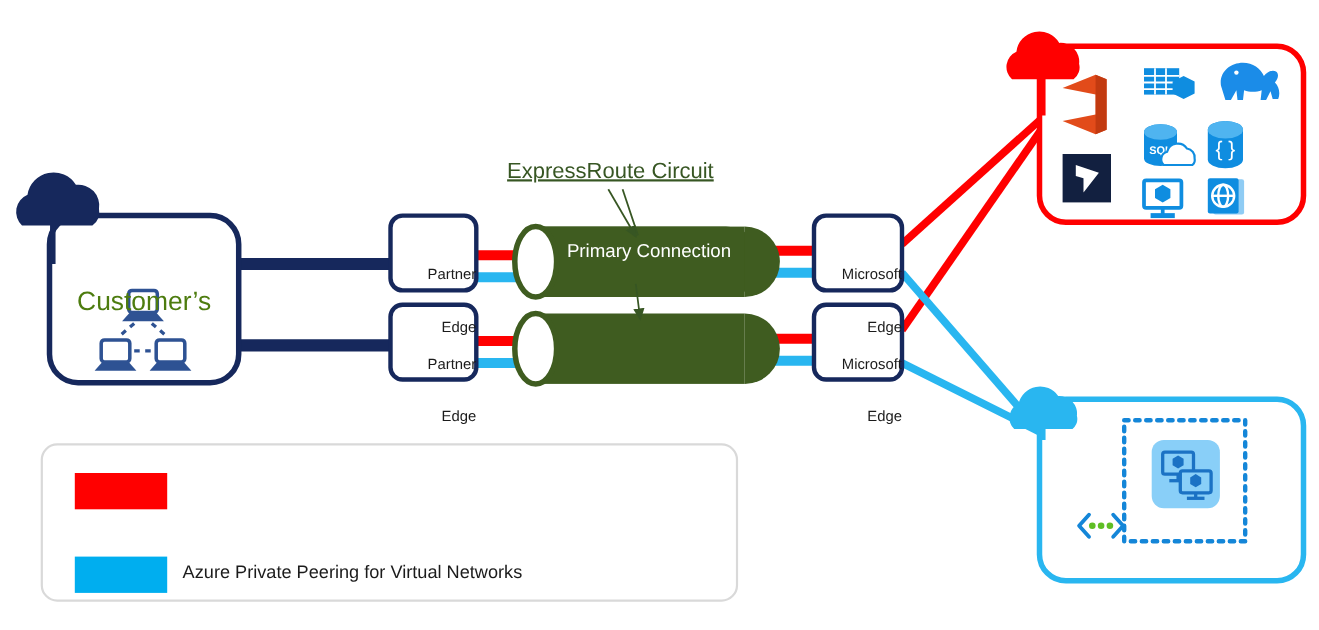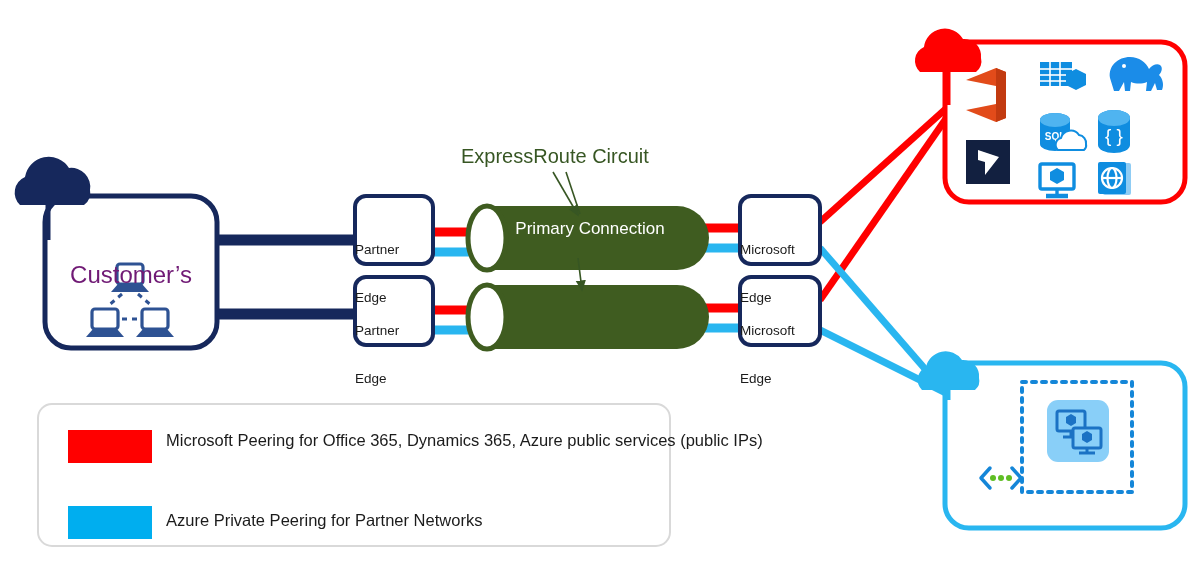--- a/index.html
+++ b/index.html
@@ -25,28 +25,28 @@
     height: 573px;
   }
   .lbl {
     position: absolute;
     font-family: "Liberation Sans", sans-serif;
     color: #1b1b1b;
     white-space: pre;
     line-height: 1.18;
   }
   .box-label {
-    text-align: left;
+    text-align: right;
     font-size: 13.5px;
     color: #1b1b1b;
   }
   .cust-label {
     font-size: 24px;
     text-align: center;
-    color: #701a75;
+    color: #4d7c0f;
     line-height: 1.2;
   }
   .conn-label {
     font-size: 17px;
     color: #ffffff;
     text-align: center;
   }
   .circuit-label {
     font-size: 20px;
     color: #375623;
@@ -261,29 +261,28 @@
   </div>
 
   <div class="lbl box-label" style="left:355px; top:291px; width:78px;">
     <div>Partner</div>
     <div>Edge</div>
   </div>
 
   <div class="lbl conn-label" style="left:500px; top:219px; width:180px;">Primary Connection</div>
 
 
-  <div class="lbl circuit-label" style="left:461px; top:145px;">ExpressRoute Circuit</div>
+  <div class="lbl circuit-label" style="left:461px; top:145px;text-decoration:underline;">ExpressRoute Circuit</div>
 
   <div class="lbl box-label" style="left:740px; top:210px; width:80px;">
     <div>Microsoft</div>
     <div>Edge</div>
   </div>
 
   <div class="lbl box-label" style="left:740px; top:291px; width:80px;">
     <div>Microsoft</div>
     <div>Edge</div>
   </div>
 
-  <div class="lbl legend-text" style="left:166px; top:429px; width:470px;">Microsoft Peering for Office 365, Dynamics 365, Azure public services (public IPs)</div>
-
-  <div class="lbl legend-text" style="left:166px; top:509px; width:470px;">Azure Private Peering for Partner Networks</div>
+
+  <div class="lbl legend-text" style="left:166px; top:509px; width:470px;">Azure Private Peering for Virtual Networks</div>
 
 </div>
 
 </body></html>

